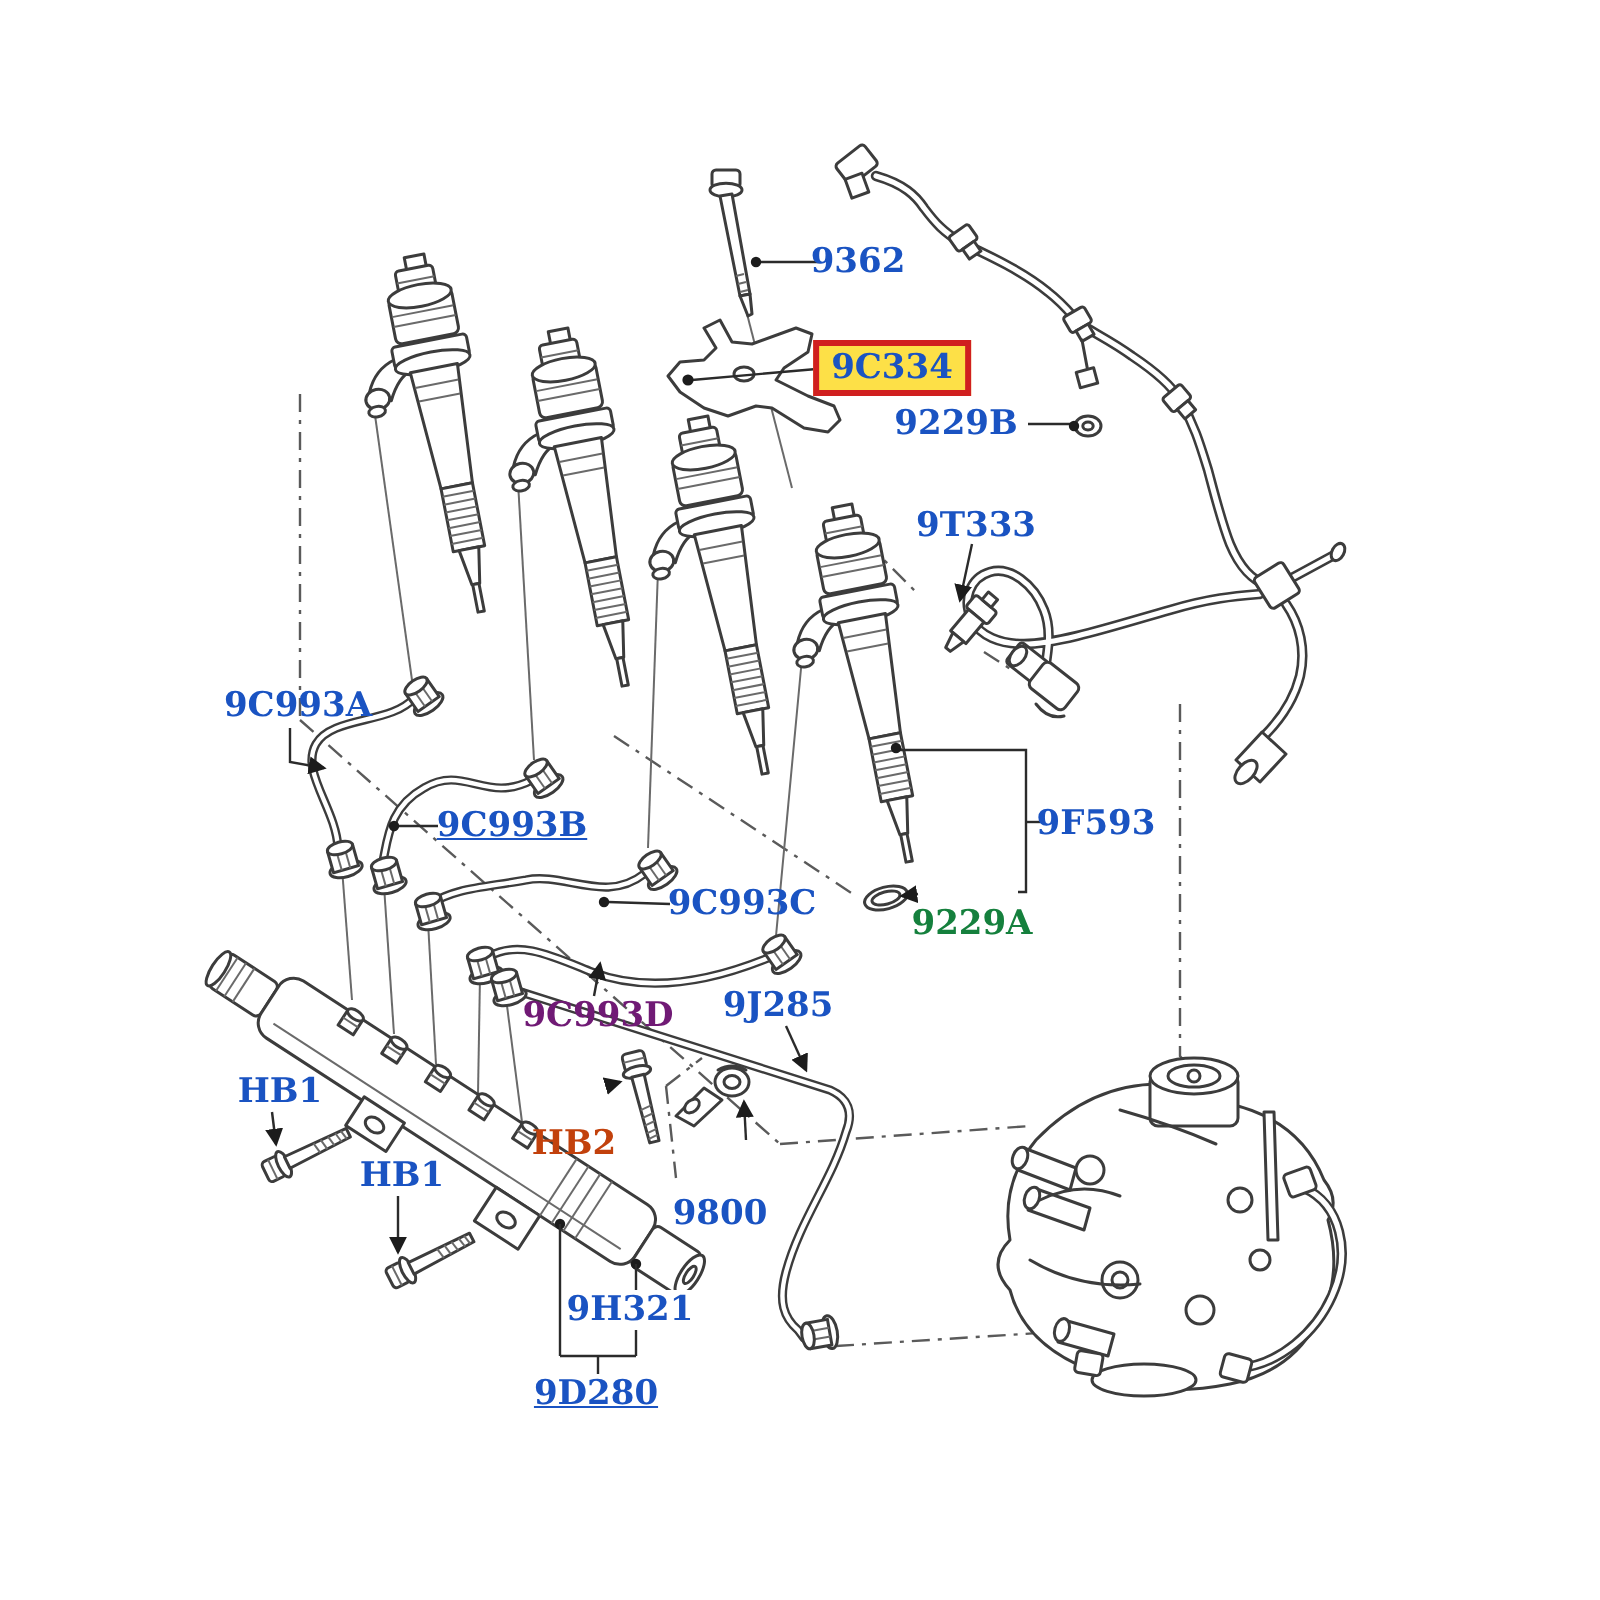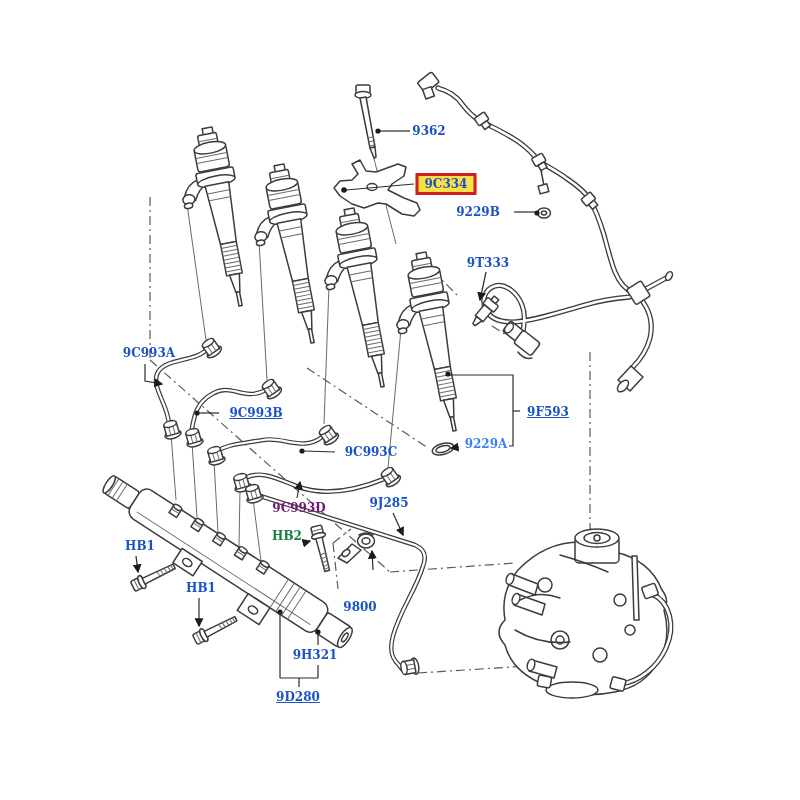--- a/index.html
+++ b/index.html
@@ -9,21 +9,21 @@
   .ln{stroke:#3c3c3c;stroke-width:1.5;fill:#fff;stroke-linejoin:round;}
   .lnf{stroke:#3c3c3c;stroke-width:1.5;fill:none;stroke-linejoin:round;stroke-linecap:round;}
   .t1{stroke:#3c3c3c;stroke-width:5.2;fill:none;stroke-linecap:round;}
   .t2{stroke:#ffffff;stroke-width:2.6;fill:none;stroke-linecap:round;}
   .p1{stroke:#3c3c3c;stroke-width:4.6;fill:none;stroke-linecap:round;}
   .p2{stroke:#ffffff;stroke-width:2.2;fill:none;stroke-linecap:round;}
   .thin{stroke:#6a6a6a;stroke-width:1;fill:none;}
   .dd{stroke:#5a5a5a;stroke-width:1.2;fill:none;stroke-dasharray:9 4 2 4;}
   .lead{stroke:#2b2b2b;stroke-width:1.2;fill:none;}
   .dot{fill:#1c1c1c;stroke:none;}
-  .plabel{position:absolute;transform:translate(-50%,-50%);font-weight:bold;font-size:12px;
+  .plabel{position:absolute;transform:translate(-50%,-50%);font-weight:bold;font-size:17px;
           letter-spacing:0px;white-space:nowrap;user-select:none;cursor:pointer;}
   .plabel.hl{border:3px solid #d01f1f;padding:1px 6px;background:#fde047;}
 </style>
 </head>
 <body>
 
 <div id="stage">
 <svg width="800" height="800" viewBox="0 0 800 800">
   <defs>
     <marker id="ah" viewBox="0 0 10 10" refX="8.5" refY="5" markerWidth="7.5" markerHeight="7.5" orient="auto">
@@ -330,26 +330,26 @@
     <path class="lead" d="M318,665 L318,678"></path>
     <path class="lead" d="M280,678 L318,678"></path>
     <path class="lead" d="M299,678 L299,687"></path>
   </g>
 </svg>
 
 <div class="plabel" style="left: 429px; top: 131px; color: rgb(26, 83, 194);">9362</div>
 <div class="plabel hl" style="left: 446px; top: 184px; color: rgb(26, 83, 194); border-color: rgb(208, 31, 31);">9C334</div>
 <div class="plabel" style="left: 478px; top: 212px; color: rgb(26, 83, 194);">9229B</div>
 <div class="plabel" style="left: 488px; top: 263px; color: rgb(26, 83, 194);">9T333</div>
-<div class="plabel" style="left: 548px; top: 412px; color: rgb(26, 83, 194); text-decoration: underline;">9F593</div>
-<div class="plabel" style="left: 486px; top: 444px; color: #3b82f6; text-align: center;">9229A</div>
+<div class="plabel" style="left: 548px; top: 412px; color: rgb(26, 83, 194);">9F593</div>
+<div class="plabel" style="left: 486px; top: 462px; color: #15803d; text-align: center;">9229A</div>
 <div class="plabel" style="left: 149px; top: 353px; color: rgb(26, 83, 194);">9C993A</div>
 <div class="plabel" style="left: 256px; top: 413px; color: rgb(26, 83, 194); text-decoration: underline;">9C993B</div>
 <div class="plabel" style="left: 371px; top: 452px; color: rgb(26, 83, 194);">9C993C</div>
 <div class="plabel" style="left: 299px; top: 508px; color: #701a75;">9C993D</div>
 <div class="plabel" style="left: 389px; top: 503px; color: rgb(26, 83, 194);">9J285</div>
 <div class="plabel" style="left: 360px; top: 579px; color: rgb(26, 83, 194); margin-top: 28px;">9800</div>
-<div class="plabel" style="left: 287px; top: 536px; color: #15803d;">HB2</div>
+<div class="plabel" style="left: 287px; top: 572px; color: #c2410c;">HB2</div>
 <div class="plabel" style="left: 140px; top: 546px; color: rgb(26, 83, 194);">HB1</div>
 <div class="plabel" style="left: 201px; top: 588px; color: rgb(26, 83, 194);">HB1</div>
 <div class="plabel" style="left: 315px; top: 655px; background: rgb(255, 255, 255); padding: 0px 0; color: rgb(26, 83, 194);">9H321</div>
 <div class="plabel" style="left: 298px; top: 697px; color: rgb(26, 83, 194); text-decoration: underline;">9D280</div>
 </div>
 
 </body></html>

